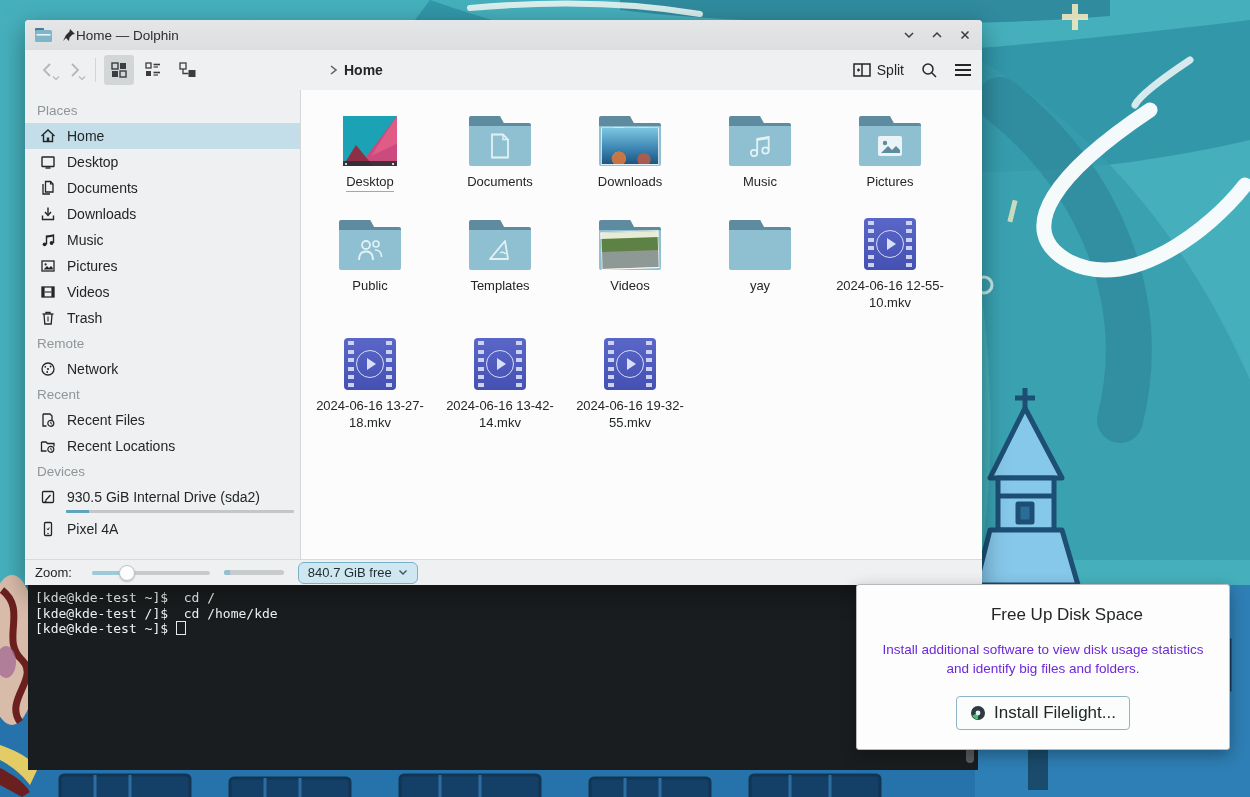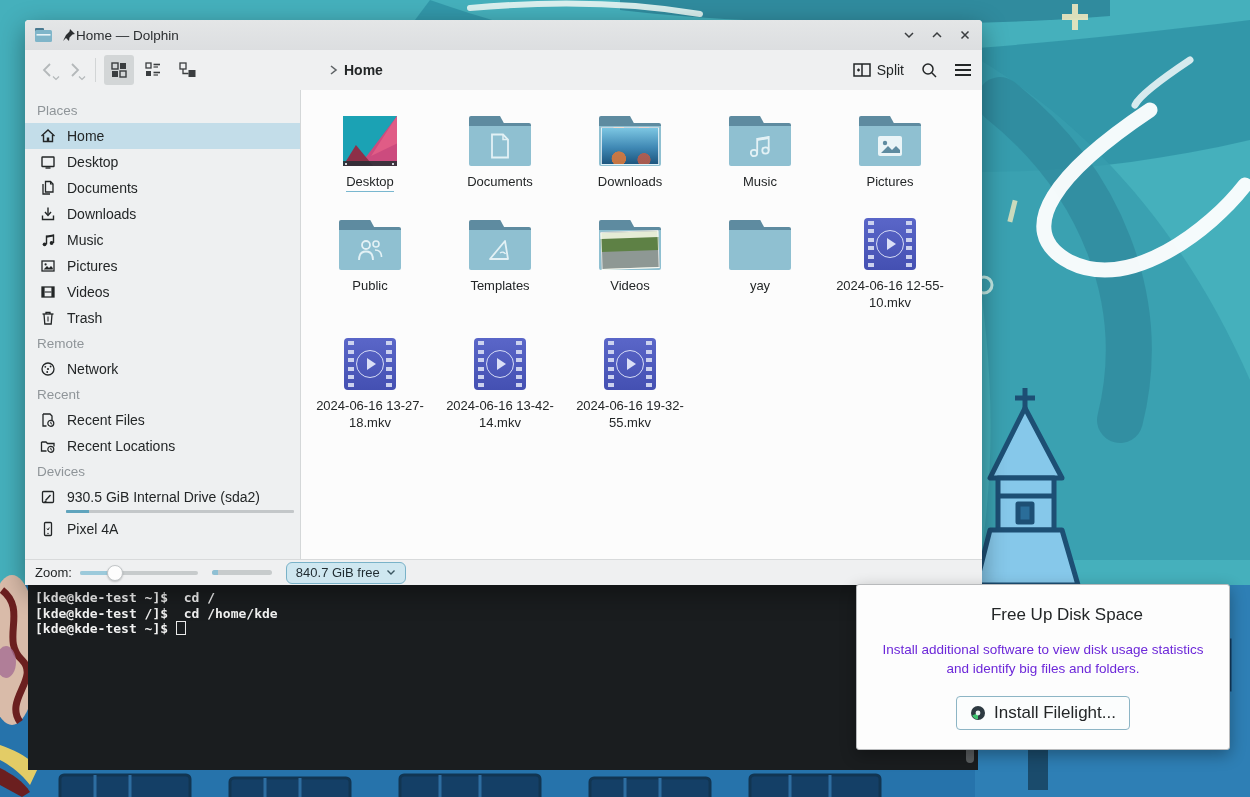--- a/index.html
+++ b/index.html
@@ -86,34 +86,34 @@
   .video-icon .hl{left:4px;} .video-icon .hr{right:4px;}
   .video-icon .ring{position:absolute;left:50%;top:50%;width:26px;height:26px;margin:-14px 0 0 -14px;
       border:1.6px solid rgba(226,231,250,.92);border-radius:50%;display:flex;align-items:center;justify-content:center;}
   .video-icon .ply{width:0;height:0;border-left:9px solid rgba(226,231,250,.95);
       border-top:6px solid transparent;border-bottom:6px solid transparent;margin-left:3px;}
 
   
   .statusbar{height:25px;background:#eff0f1;border-top:1px solid #d8dadb;
              display:flex;align-items:center;padding:0 8px 0 10px;font-size:13px;color:#232627;flex:0 0 auto;}
   .sb-summary{flex:1;}
-  .zoom-label{margin-right:8px;}
+  .zoom-label{margin-right:20px;}
   .slider{position:relative;width:118px;height:16px;margin-right:14px;}
   .slider .track{position:absolute;top:6px;left:0;right:0;height:4px;border-radius:2px;background:#c7cbcc;}
   .slider .fill{position:absolute;top:6px;left:0;width:30%;height:4px;border-radius:2px;background:#9ccadb;}
   .slider .handle{position:absolute;top:0;left:calc(30% - 8px);width:16px;height:16px;border-radius:50%;
                   background:#fdfdfd;border:1px solid #c2c6c8;box-sizing:border-box;box-shadow:0 1px 2px rgba(0,0,0,.2);}
   .cap-bar{width:60px;height:5px;border-radius:2.5px;background:#c7cbcc;overflow:hidden;margin-right:14px;}
   .cap-fill{height:100%;width:10%;background:#8fc0d4;}
   .free-pill{display:flex;align-items:center;gap:6px;height:20px;padding:0 9px;border-radius:6px;
              background:#cfe7f0;border:1px solid #79b2c8;font-size:13px;color:#1f2b30;}
 
   
   .terminal{position:absolute;left:28px;top:585px;width:950px;height:185px;background:#1a1d1f;z-index:2;}
-  .term-inner{padding:5px 0 0 7px;font-weight:bold;}
+  .term-inner{padding:5px 0 0 7px;}
   .term-line{font-family:"DejaVu Sans Mono",monospace;font-size:13px;line-height:15.5px;
              color:#f2f2f2;white-space:pre;}
   .cursor{display:inline-block;width:8px;height:12px;border:1.5px solid #e9e9e9;vertical-align:-2px;}
   .term-scrollbar{position:absolute;right:4px;bottom:7px;width:8px;height:26px;background:#595d5f;border-radius:4px;}
 
   
   .popup{position:absolute;left:856px;top:584px;width:374px;height:166px;z-index:4;box-sizing:border-box;
          background:#fdfdfd;border:1px solid #b8babc;border-radius:3px;
          box-shadow:0 5px 16px rgba(0,0,0,.32);text-align:center;padding-top:20px;}
   .popup-title{font-size:17px;color:#232627;margin-bottom:16px;padding-left:48px;}

